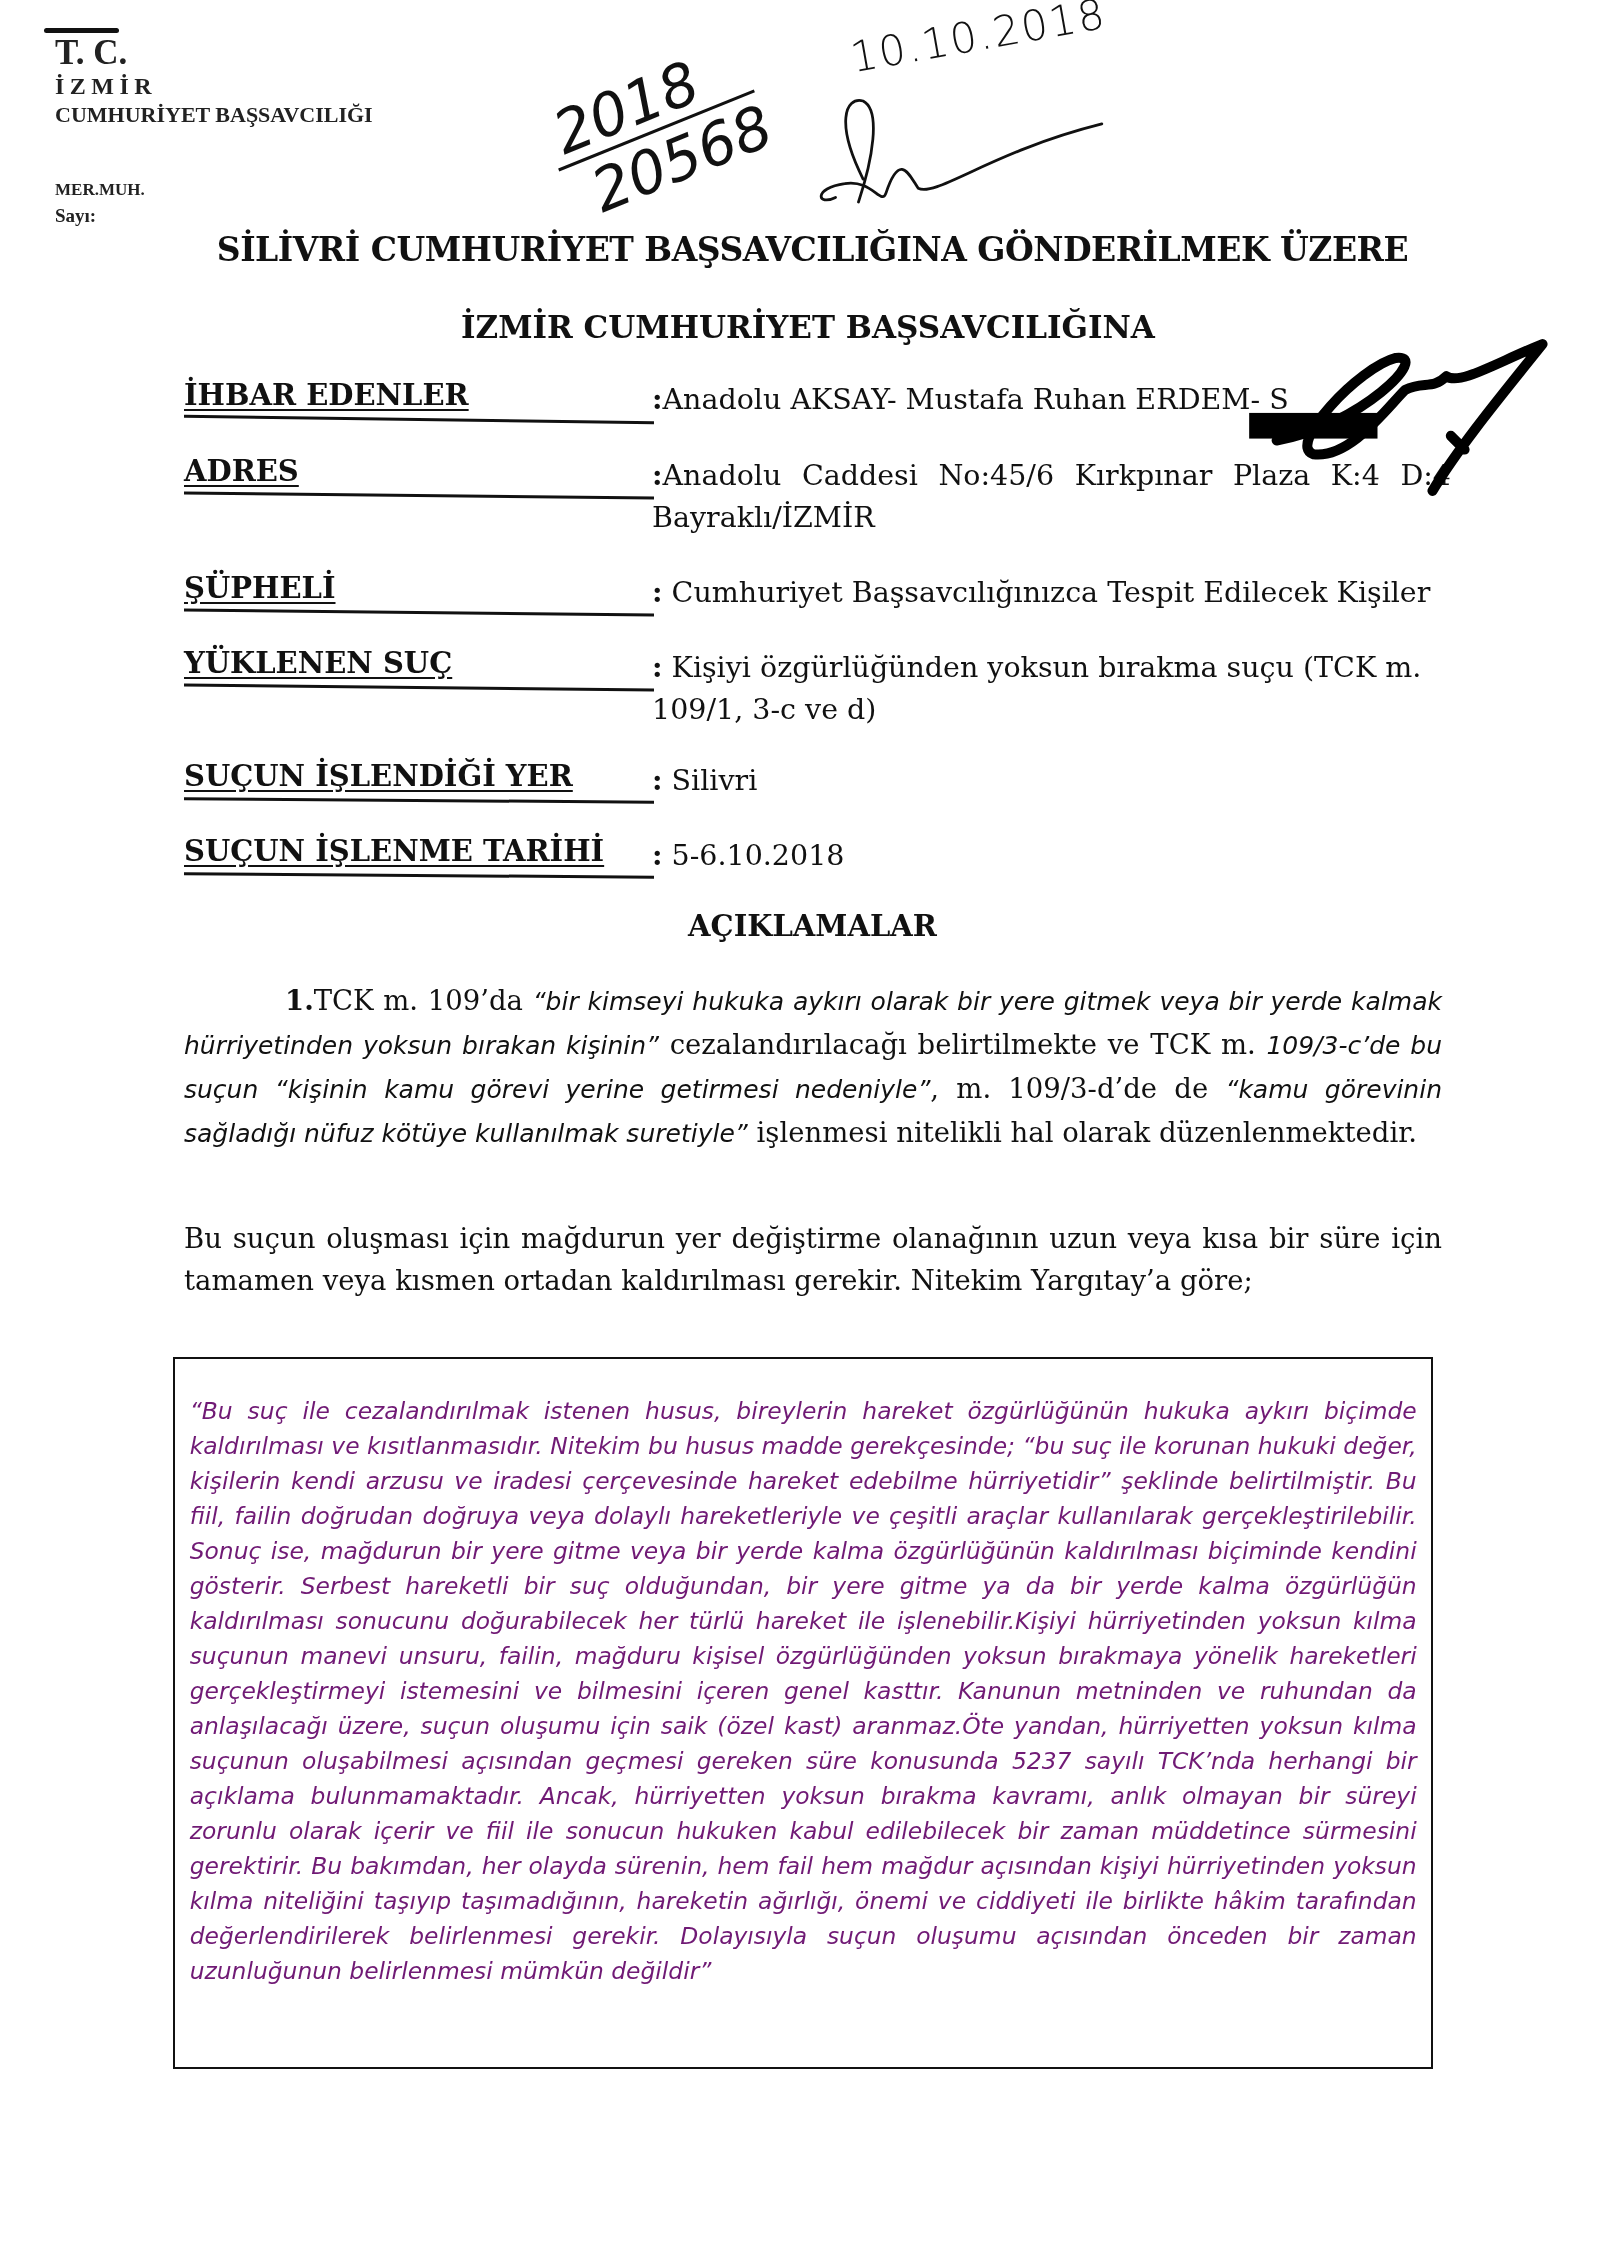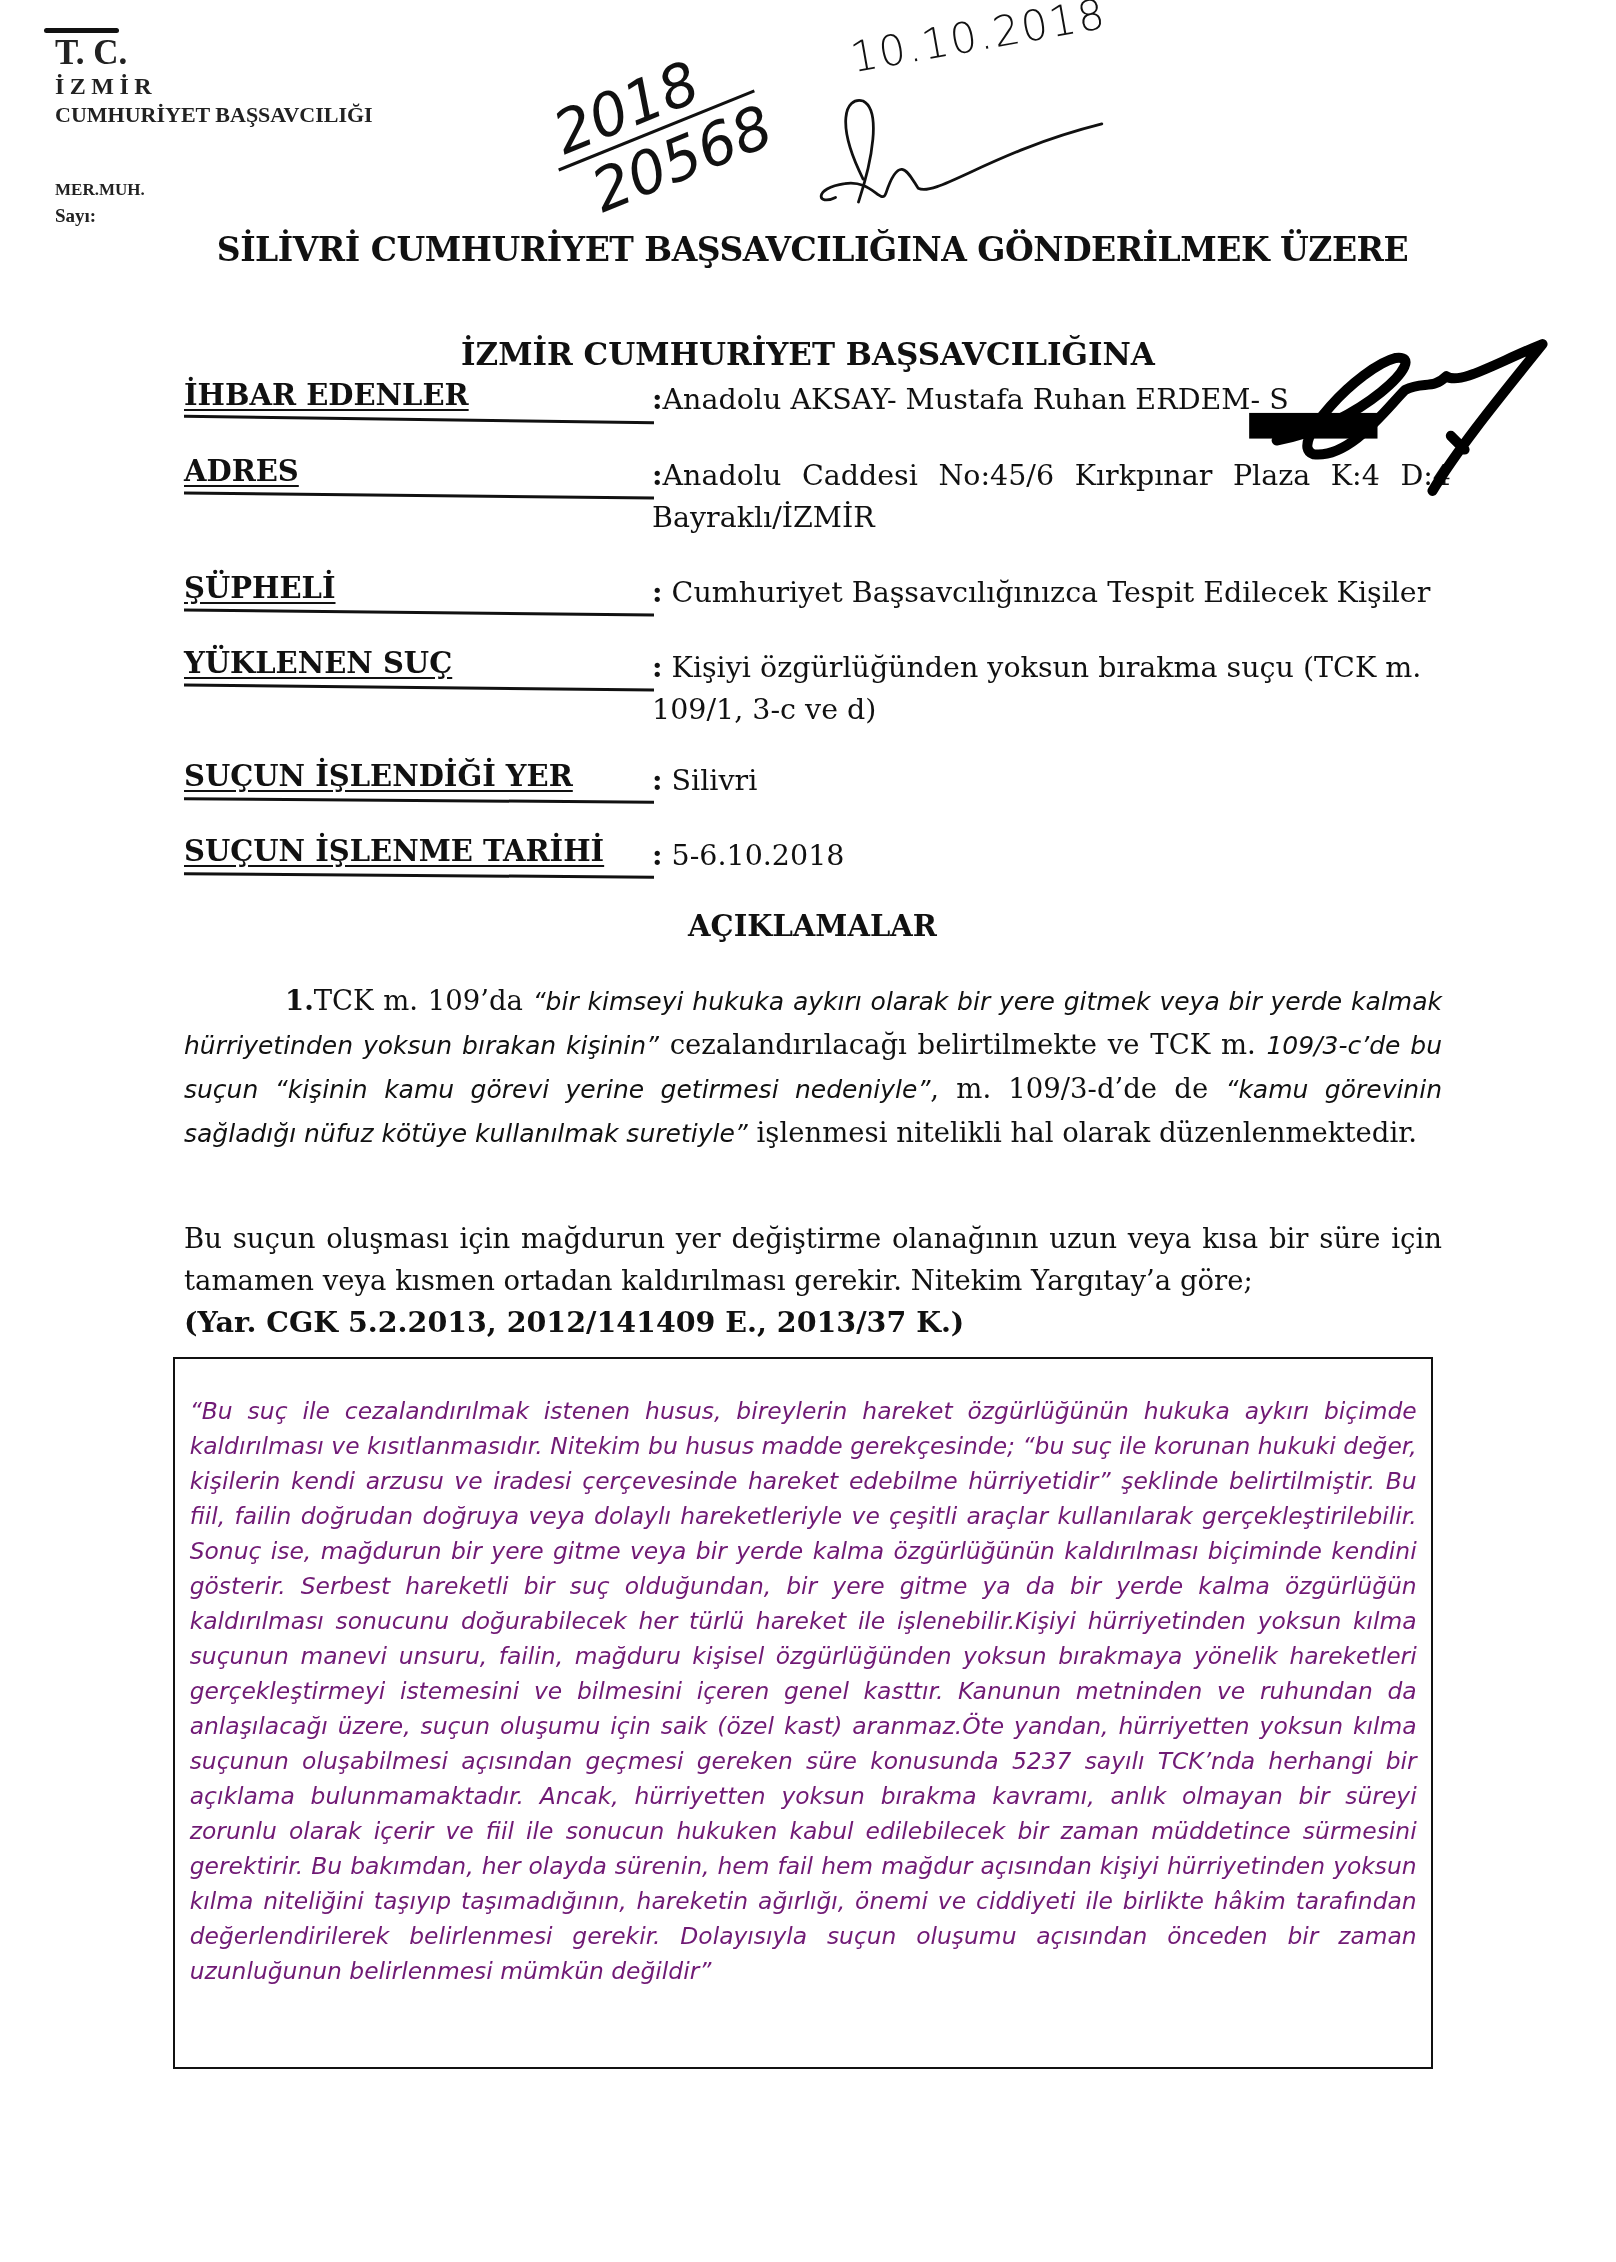--- a/index.html
+++ b/index.html
@@ -12,21 +12,21 @@
   .hdr .office { font-size:22px; line-height:27.5px; }
   .hdr .unit { font-size:17px; line-height:27.5px;margin-top:48px; }
   .hdr .sayi { font-size:19px; line-height:24px; }
   .hw { font-family:"DejaVu Sans", sans-serif; font-weight:300; color:#111; }
   .hw-date { left:849px; top:11px; font-size:42px; transform:rotate(-10deg); letter-spacing:1.8px; }
   .hw-year { left:551px; top:73px; font-size:59px; transform:rotate(-22deg); font-style:italic; }
   .hw-no { left:588px; top:124px; font-size:59px; transform:rotate(-22deg); font-style:italic; }
   .hw-slash { left:551px; top:129px; width:211px; height:2.8px; background:#111; transform:rotate(-22deg); }
   svg.sig { position:absolute; }
   .title1 { left:0; top:230px; width:1625px; text-align:center; font-weight:bold; font-size:33px; letter-spacing:-0.5px; }
-  .title2 { left:0; top:309px; width:1616px; text-align:center; font-weight:bold; font-size:31px;margin-top:27px; }
+  .title2 { left:0; top:309px; width:1616px; text-align:center; font-weight:bold; font-size:31px; }
   .field { position:absolute; left:184px; width:1286px; }
   .field .label { position:absolute; left:0; top:0; font-weight:bold; font-size:29px; text-decoration:underline; text-underline-offset:3.7px; white-space:nowrap; }
   .field .line { position:absolute; left:0; top:40px; height:2.8px; background:#111; }
   .field .value { position:absolute; left:468px; top:0; width:799px; font-size:28.5px; line-height:42px; }
   .field .value .colon { font-weight:bold; }
   .section-title { left:0; top:909px; width:1625px; text-align:center; font-weight:bold; font-size:29px; }
   .para { left:184px; width:1258px; font-size:27.5px; line-height:42px; text-align:justify; }
   .para i { font-style:italic; font-family:"DejaVu Sans", sans-serif; font-size:25px; }
   .p1 { top:979px; text-indent:101px; }
   .p2 { top:1217px; }
@@ -97,18 +97,18 @@
 <div class="field" style="top:834px;">
   <span class="label">SUÇUN İŞLENME TARİHİ</span>
   <div class="line" style="width:470px;transform:rotate(0.4deg);"></div>
   <div class="value"><span class="colon">:</span><span> 5-6.10.2018</span></div>
 </div>
 
 <div class="abs section-title">AÇIKLAMALAR</div>
 
 <div class="abs para p1"><b>1.</b><span>TCK m. 109’da </span><i>“bir kimseyi hukuka aykırı olarak bir yere gitmek veya bir yerde kalmak hürriyetinden yoksun bırakan kişinin”</i><span> cezalandırılacağı belirtilmekte ve TCK m. </span><i>109/3-c’de bu suçun “kişinin kamu görevi yerine getirmesi nedeniyle”</i><span>, m. 109/3-d’de de </span><i>“kamu görevinin sağladığı nüfuz kötüye kullanılmak suretiyle”</i><span> işlenmesi nitelikli hal olarak düzenlenmektedir.</span></div>
 
-<div class="abs para p2"><span>Bu suçun oluşması için mağdurun yer değiştirme olanağının uzun veya kısa bir süre için tamamen veya kısmen ortadan kaldırılması gerekir. Nitekim Yargıtay’a göre;</span><br><span class="cite">(Yar. CGK 5.2.2013, 2012/141409 E., 2013/37 K.)</span></div>
+<div class="abs para p2"><span>Bu suçun oluşması için mağdurun yer değiştirme olanağının uzun veya kısa bir süre için tamamen veya kısmen ortadan kaldırılması gerekir. Nitekim Yargıtay’a göre;</span><br></div>
 
 <div class="abs quote-box">
   <div class="quote-text">“Bu suç ile cezalandırılmak istenen husus, bireylerin hareket özgürlüğünün hukuka aykırı biçimde kaldırılması ve kısıtlanmasıdır. Nitekim bu husus madde gerekçesinde; “bu suç ile korunan hukuki değer, kişilerin kendi arzusu ve iradesi çerçevesinde hareket edebilme hürriyetidir” şeklinde belirtilmiştir. Bu fiil, failin doğrudan doğruya veya dolaylı hareketleriyle ve çeşitli araçlar kullanılarak gerçekleştirilebilir. Sonuç ise, mağdurun bir yere gitme veya bir yerde kalma özgürlüğünün kaldırılması biçiminde kendini gösterir. Serbest hareketli bir suç olduğundan, bir yere gitme ya da bir yerde kalma özgürlüğün kaldırılması sonucunu doğurabilecek her türlü hareket ile işlenebilir.Kişiyi hürriyetinden yoksun kılma suçunun manevi unsuru, failin, mağduru kişisel özgürlüğünden yoksun bırakmaya yönelik hareketleri gerçekleştirmeyi istemesini ve bilmesini içeren genel kasttır. Kanunun metninden ve ruhundan da anlaşılacağı üzere, suçun oluşumu için saik (özel kast) aranmaz.Öte yandan, hürriyetten yoksun kılma suçunun oluşabilmesi açısından geçmesi gereken süre konusunda 5237 sayılı TCK’nda herhangi bir açıklama bulunmamaktadır. Ancak, hürriyetten yoksun bırakma kavramı, anlık olmayan bir süreyi zorunlu olarak içerir ve fiil ile sonucun hukuken kabul edilebilecek bir zaman müddetince sürmesini gerektirir. Bu bakımdan, her olayda sürenin, hem fail hem mağdur açısından kişiyi hürriyetinden yoksun kılma niteliğini taşıyıp taşımadığının, hareketin ağırlığı, önemi ve ciddiyeti ile birlikte hâkim tarafından değerlendirilerek belirlenmesi gerekir. Dolayısıyla suçun oluşumu açısından önceden bir zaman uzunluğunun belirlenmesi mümkün değildir”</div>
 </div>
 
 
 </body></html>

